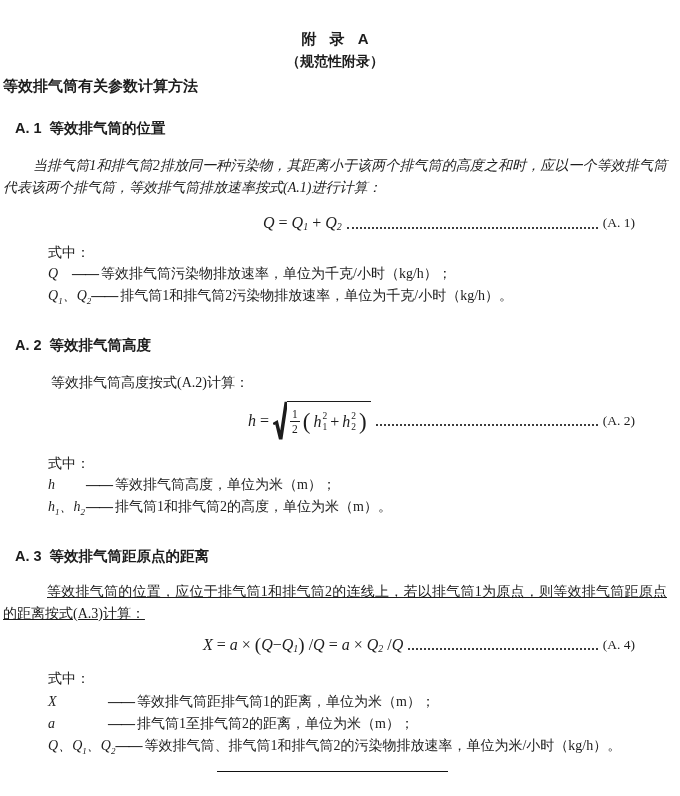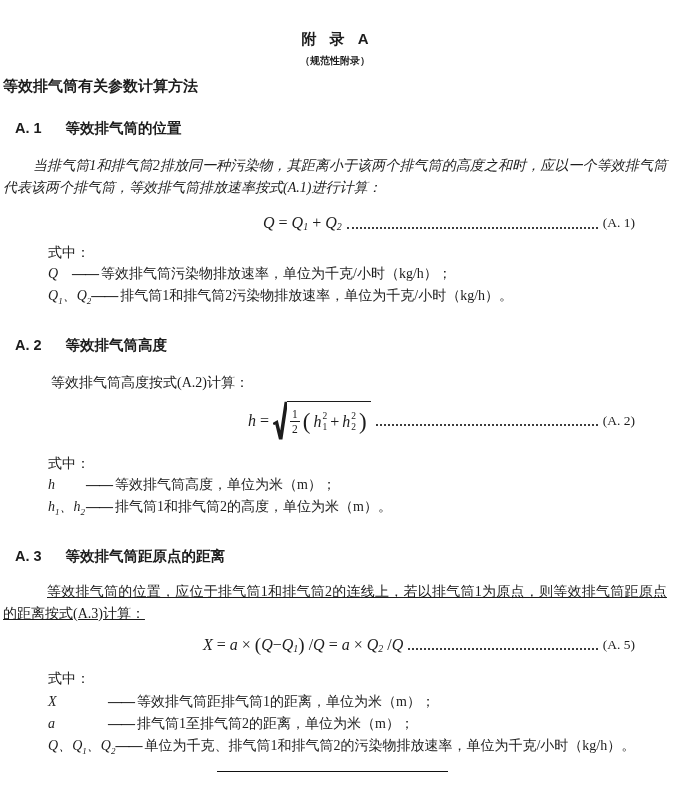--- a/index.html
+++ b/index.html
@@ -5,26 +5,26 @@
   html,body{margin:0;padding:0;background:#ffffff;}
   body{width:680px;height:796px;overflow:hidden;color:#1c1c1c;
        font-family:"Liberation Serif","DejaVu Serif",serif;font-size:14px;}
   .page{position:relative;width:680px;height:796px;box-sizing:border-box;
         padding:30px 13px 0 3px;}
 
   
   .t1{font-family:"Liberation Sans","DejaVu Sans",sans-serif;font-weight:bold;
       font-size:15px;line-height:18px;text-align:center;word-spacing:9px;white-space:pre;}
   .t2{font-family:"Liberation Sans","DejaVu Sans",sans-serif;font-weight:bold;
-      font-size:10px;line-height:18px;text-align:center;margin-top:4px;}
+      font-size:14px;line-height:18px;text-align:center;margin-top:4px;}
   .t3{font-family:"Liberation Sans","DejaVu Sans",sans-serif;font-weight:bold;
       font-size:15px;line-height:19px;margin-top:6px;}
 
   
-  .sec-h{display:flex;gap:24px;margin-left:12px;
+  .sec-h{display:flex;gap:8px;margin-left:12px;
          font-family:"Liberation Sans","DejaVu Sans",sans-serif;font-weight:bold;
          font-size:14.5px;line-height:18px;text-align:center;}
   .sec-h.h1{margin-top:24px}
   .sec-h.h2{margin-top:24px}
   .sec-h.h3{margin-top:24px}
 
   
   .para{margin:0;line-height:22px;text-align:justify;}
   .p1{margin-top:18px;text-indent:30px;font-style:italic;}
   .p2{margin-top:18px;text-indent:48px;}
@@ -216,36 +216,36 @@
       <span class="vg">
           <i>Q</i>
           <sub>2</sub>
         </span>
       <span class="vg">
           <span class="op">/</span>
           <i>Q</i>
         </span>
     </span>
     <span class="leader"></span>
-    <span class="flabel">(A. 5)</span>
+    <span class="flabel">(A. 4)</span>
   </div>
 
   <p class="where w3">式中：</p>
   <div class="defs tw3 d3">
     <div class="def-row">
       <span class="def-term"><span>X</span></span>
       <span class="def-dash">——</span>
       <span class="def-desc">等效排气筒距排气筒1的距离，单位为米（m）；</span>
     </div>
     <div class="def-row">
       <span class="def-term"><span>a</span></span>
       <span class="def-dash">——</span>
       <span class="def-desc">排气筒1至排气筒2的距离，单位为米（m）；</span>
     </div>
     <div class="def-row">
       <span class="def-term"><span>Q</span><span>、</span><span>Q</span><sub>1</sub><span>、</span><span>Q</span><sub>2</sub></span>
       <span class="def-dash">——</span>
-      <span class="def-desc">单位为千克、排气筒1和排气筒2的污染物排放速率，单位为千克/小时（kg/h）。</span>
+      <span class="def-desc">等效排气筒、排气筒1和排气筒2的污染物排放速率，单位为米/小时（kg/h）。</span>
     </div>
   </div>
 
   <div class="footer-line"></div>
 </div>
 
 </body></html>

